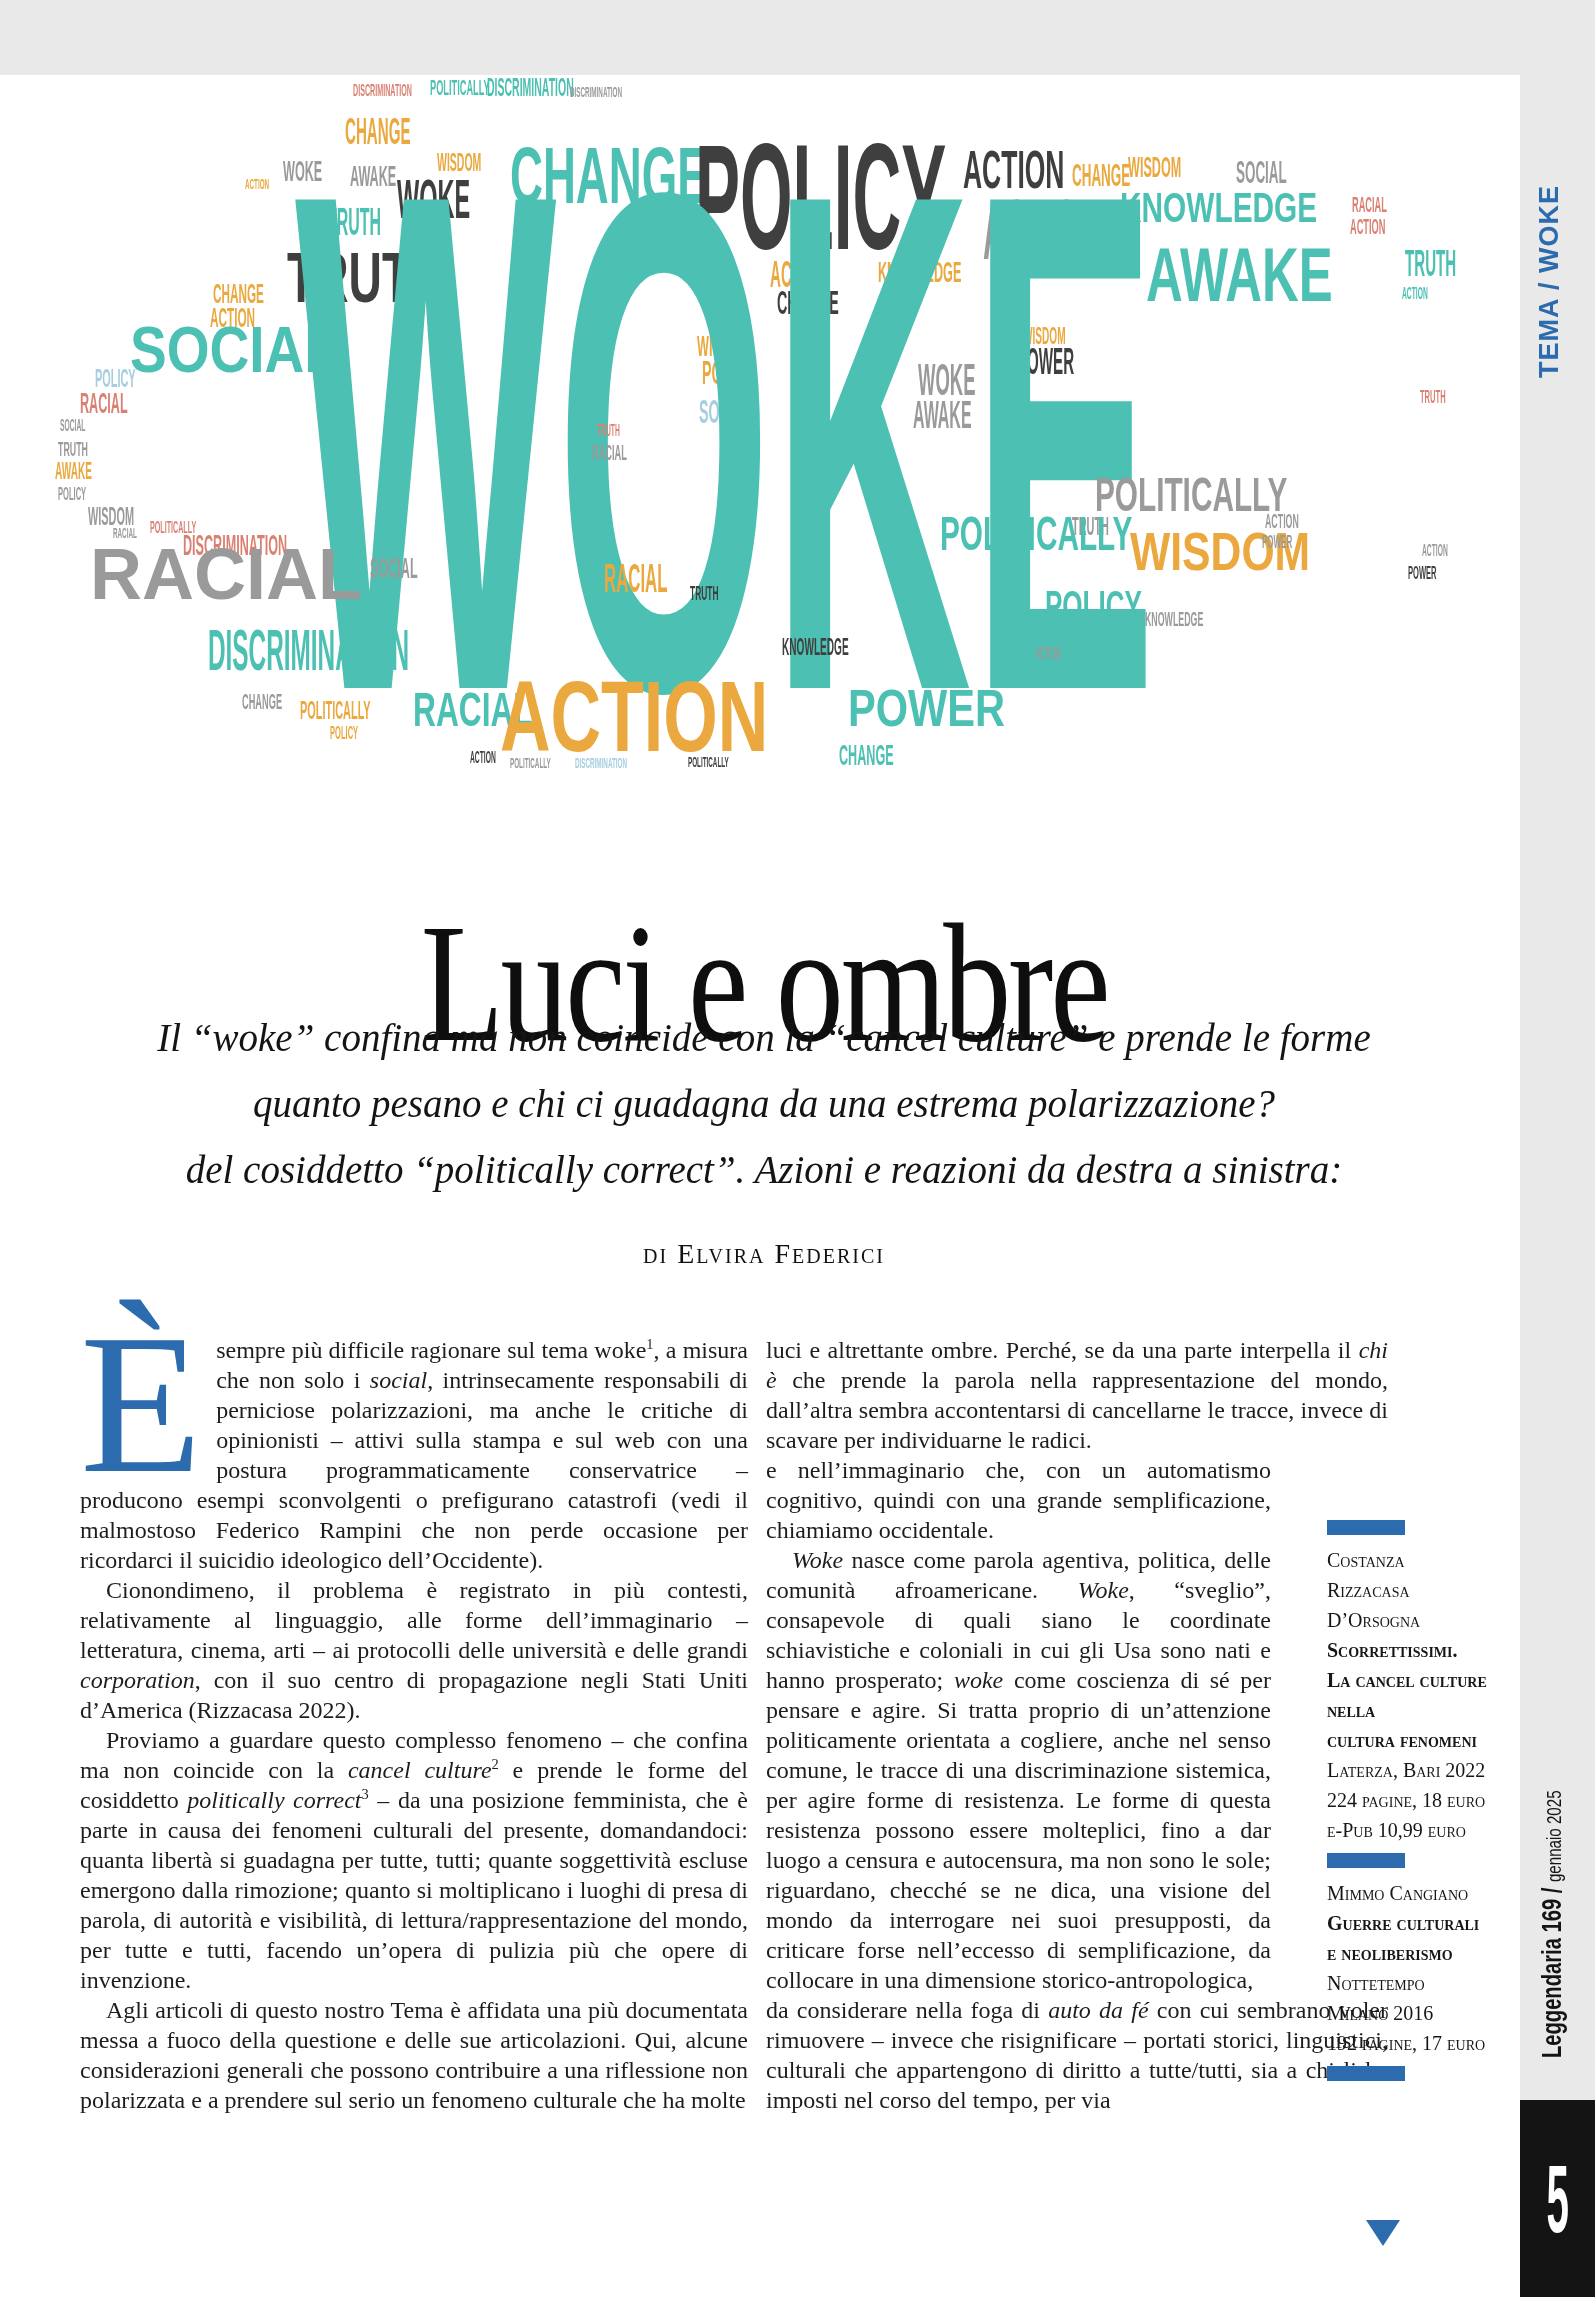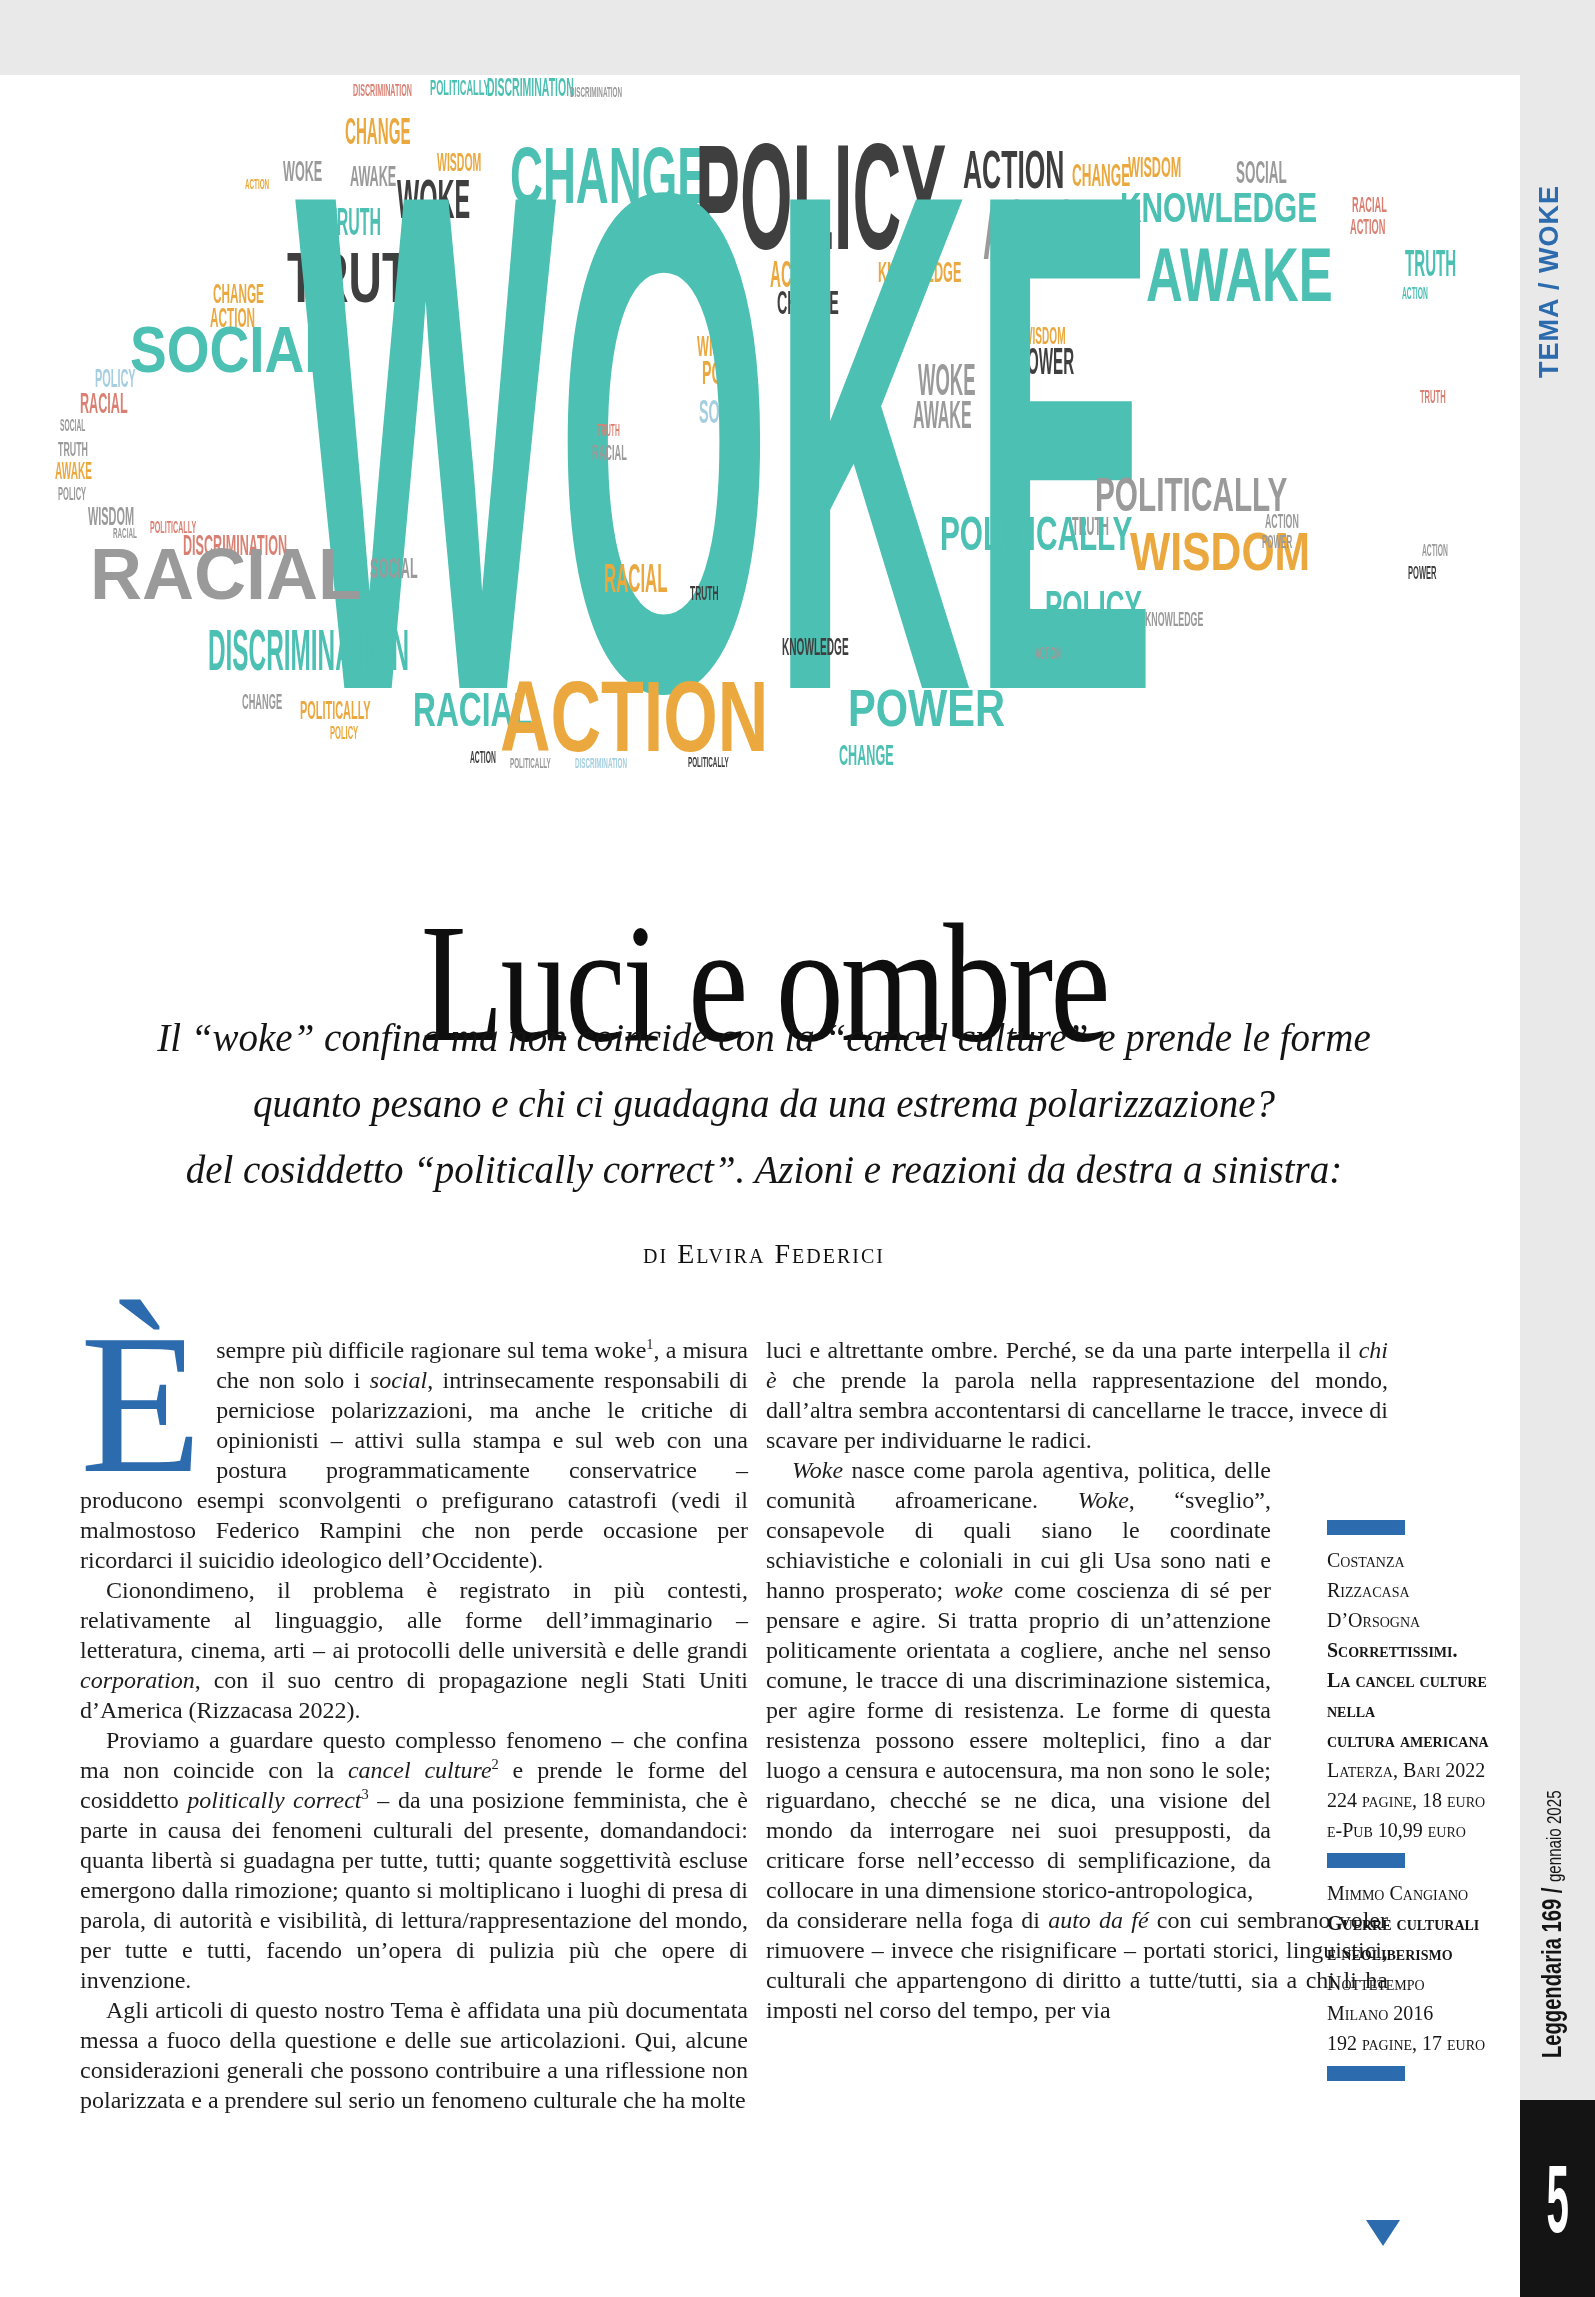--- a/index.html
+++ b/index.html
@@ -185,36 +185,37 @@
   <p class="indent"><span>Cionondimeno, il problema è registrato in più contesti, relativamente al linguaggio, alle forme dell’immaginario – letteratura, cinema, arti – ai protocolli delle università e delle grandi </span><span class="it">corporation</span><span>, con il suo centro di propagazione negli Stati Uniti d’America (Rizzacasa 2022).</span></p>
   <p class="indent"><span>Proviamo a guardare questo complesso fenomeno – che confina ma non coincide con la </span><span class="it">cancel culture</span><sup>2</sup><span> e prende le forme del cosiddetto </span><span class="it">politically correct</span><sup>3</sup><span> – da una posizione femminista, che è parte in causa dei fenomeni culturali del presente, domandandoci: quanta libertà si guadagna per tutte, tutti; quante soggettività escluse emergono dalla rimozione; quanto si moltiplicano i luoghi di presa di parola, di autorità e visibilità, di lettura/rappresentazione del mondo, per tutte e tutti, facendo un’opera di pulizia più che opere di invenzione.</span></p>
   <p class="indent"><span>Agli articoli di questo nostro Tema è affidata una più documentata messa a fuoco della questione e delle sue articolazioni. Qui, alcune considerazioni generali che possono contribuire a una riflessione non polarizzata e a prendere sul serio un fenomeno culturale che ha molte</span></p>
 </div>
 
 <div class="col col-right">
   <div>
     <p><span>luci e altrettante ombre. Perché, se da una parte interpella il </span><span class="it">chi è</span><span> che prende la parola nella rappresentazione del mondo, dall’altra sembra accontentarsi di cancellarne le tracce, invece di scavare per individuarne le radici.</span></p>
   </div>
   <div class="blockB">
+    <p><span>e nell’immaginario che, con un automatismo cognitivo, quindi con una grande semplificazione, chiamiamo occidentale.</span></p>
     <p class="indent"><span class="it">Woke</span><span> nasce come parola agentiva, politica, delle comunità afroamericane. </span><span class="it">Woke</span><span>, “sveglio”, consapevole di quali siano le coordinate schiavistiche e coloniali in cui gli Usa sono nati e hanno prosperato; </span><span class="it">woke</span><span> come coscienza di sé per pensare e agire. Si tratta proprio di un’attenzione politicamente orientata a cogliere, anche nel senso comune, le tracce di una discriminazione sistemica, per agire forme di resistenza. Le forme di questa resistenza possono essere molteplici, fino a dar luogo a censura e autocensura, ma non sono le sole; riguardano, checché se ne dica, una visione del mondo da interrogare nei suoi presupposti, da criticare forse nell’eccesso di semplificazione, da collocare in una dimensione storico-antropologica,</span></p>
   </div>
   <div class="blockC">
     <p><span>da considerare nella foga di </span><span class="it">auto da fé</span><span> con cui sembrano voler rimuovere – invece che risignificare – portati storici, linguistici, culturali che appartengono di diritto a tutte/tutti, sia a chi li ha imposti nel corso del tempo, per via</span></p>
   </div>
 </div>
 
 <div class="sidebar">
     <div class="bar"></div>
     <div class="bk-author">Costanza</div>
     <div class="bk-author">Rizzacasa</div>
     <div class="bk-author">D’Orsogna</div>
     <div class="bk-title">Scorrettissimi.</div>
     <div class="bk-title">La cancel culture</div>
     <div class="bk-title">nella</div>
-    <div class="bk-title">cultura americana</div>
+    <div class="bk-title">cultura fenomeni</div>
     <div class="bk-info">Laterza, Bari 2022</div>
     <div class="bk-info">224 pagine, 18 euro</div>
     <div class="bk-info">e-Pub 10,99 euro</div>
     <div class="bar"></div>
     <div class="bk-author">Mimmo Cangiano</div>
     <div class="bk-title">Guerre culturali</div>
     <div class="bk-title">e neoliberismo</div>
     <div class="bk-info">Nottetempo</div>
     <div class="bk-info">Milano 2016</div>
     <div class="bk-info">192 pagine, 17 euro</div>

